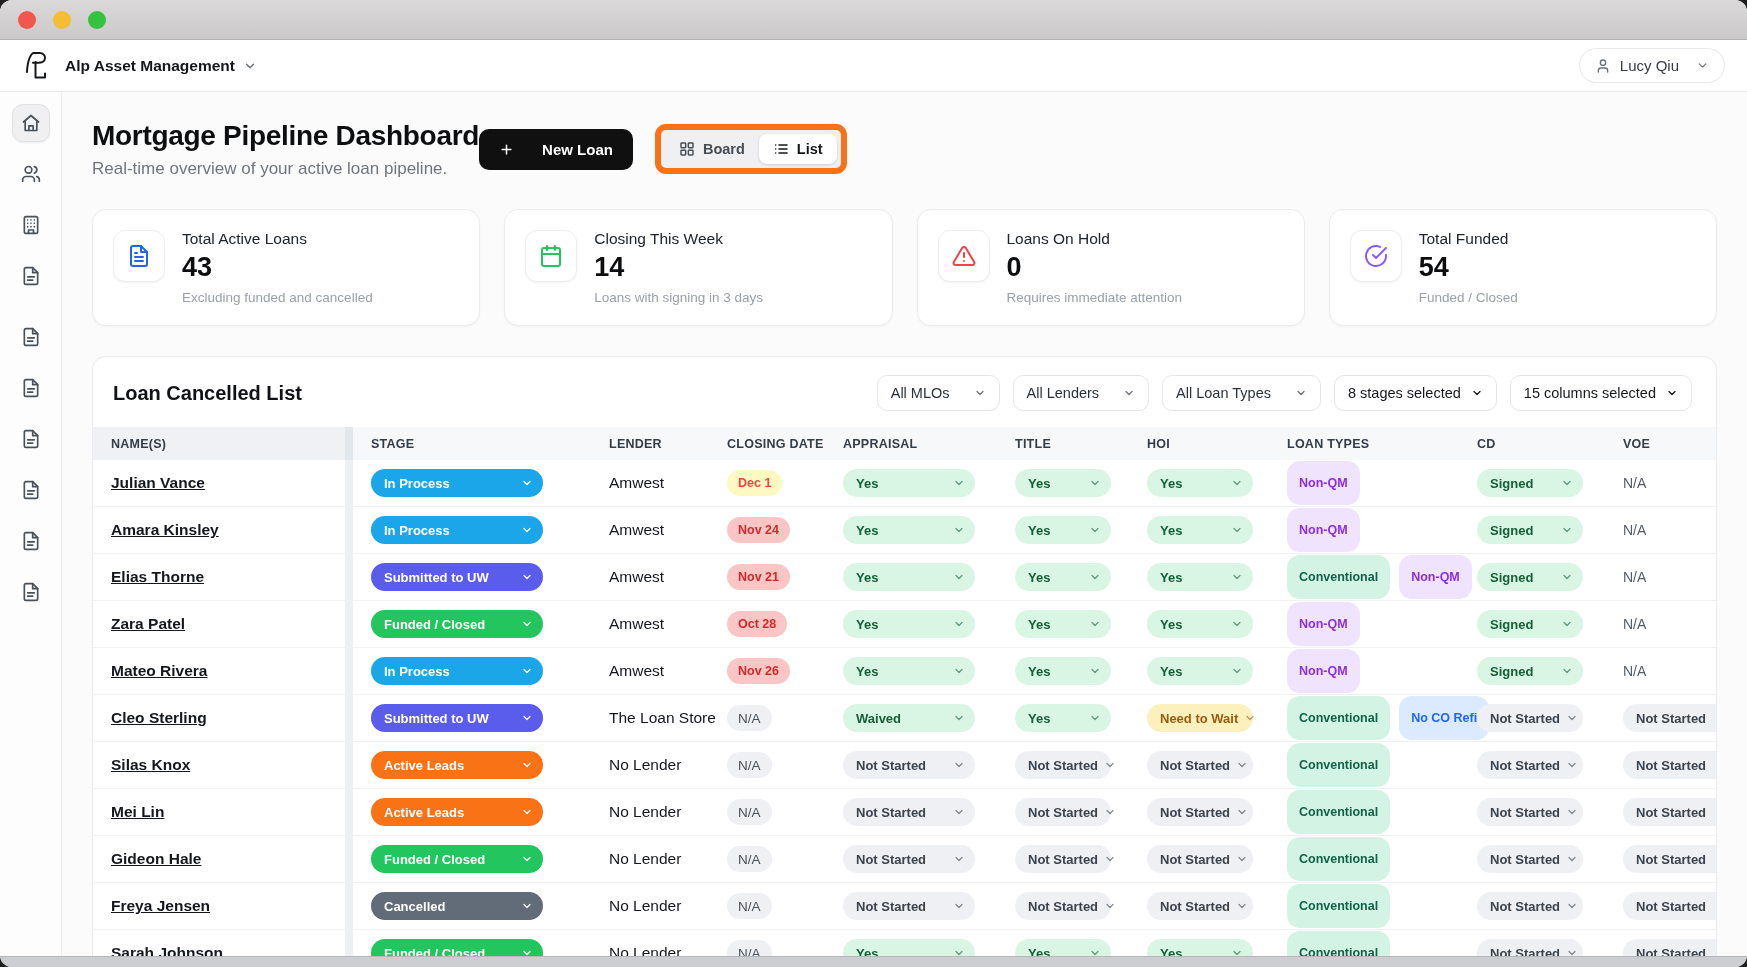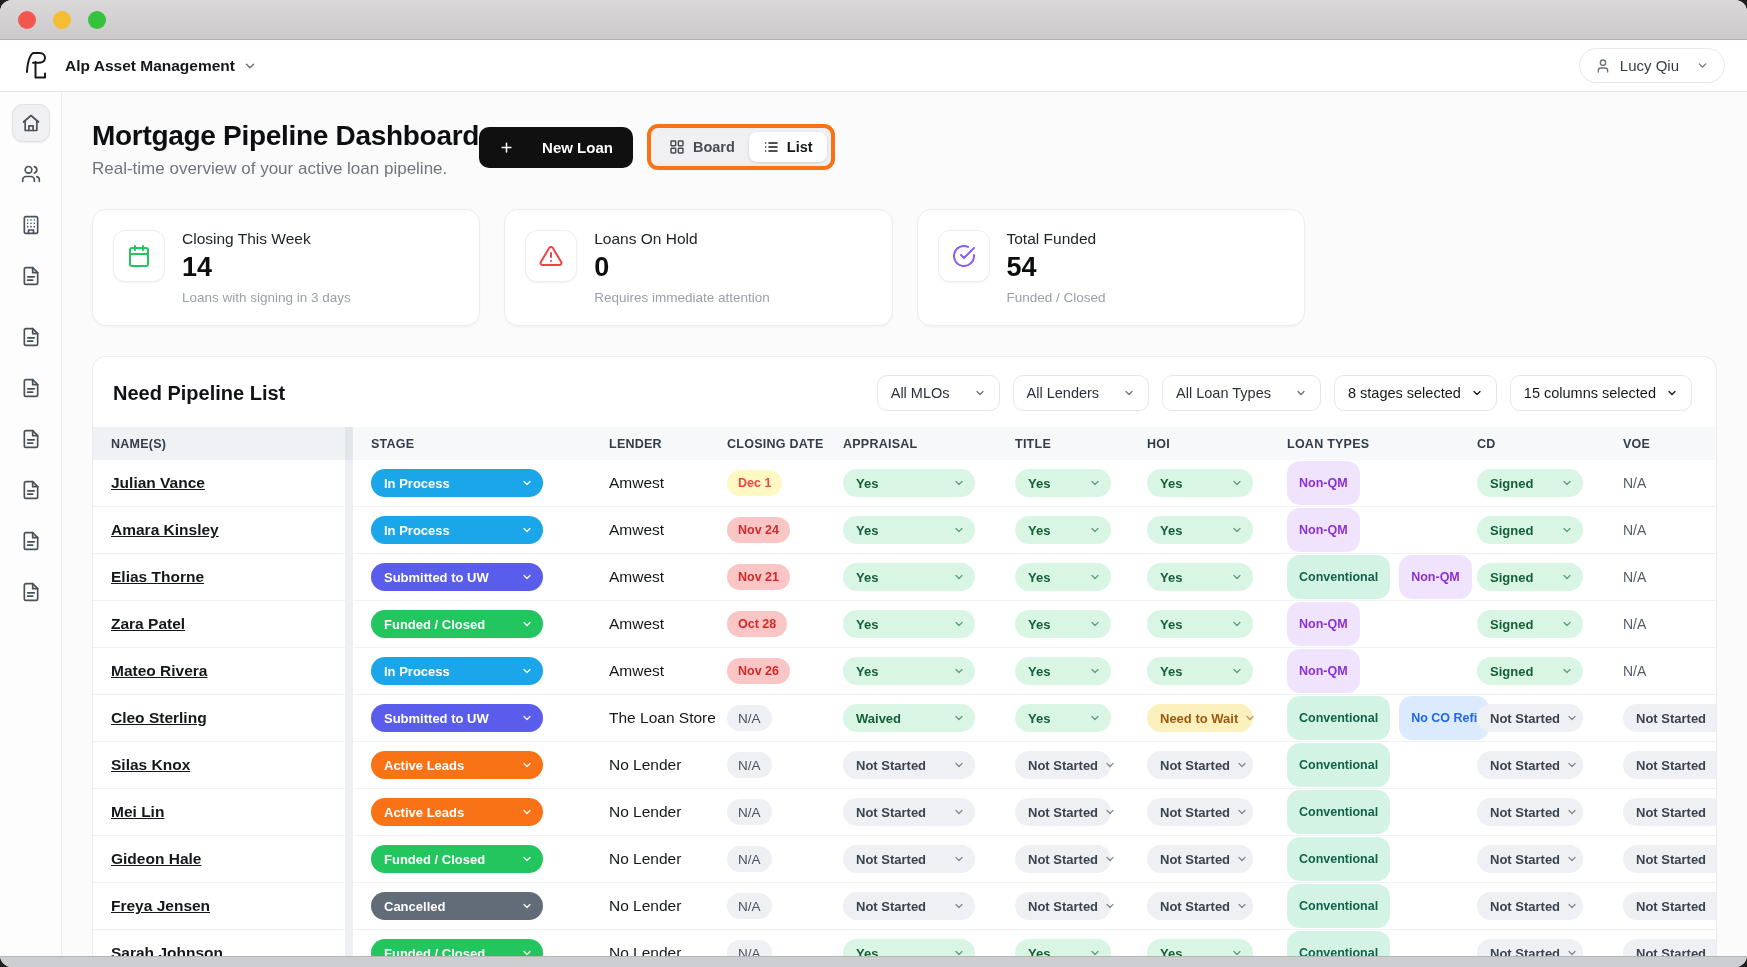--- a/index.html
+++ b/index.html
@@ -37,22 +37,22 @@
 
   main { flex:1; min-width:0; padding:0 30px; }
 
   .page-head { display:flex; justify-content:flex-start; align-items:flex-start; margin-top:28px; }
   .page-title { font-size:28px; font-weight:700; color:#0d0e10; letter-spacing:-.3px; margin:0; }
   .page-sub { font-size:17px; color:#70757d; margin-top:7px; }
   .head-actions { display:flex; gap:14px; align-items:center; margin-top:4px; }
   .new-loan { background:#101011; color:#fff; border:none; border-radius:10px;
               padding:12px 20px; font-size:15px; font-weight:600; display:flex;
               align-items:center; gap:28px; cursor:pointer; font-family:inherit; }
-  .view-toggle { background:#f0f0f2; border:4px solid #f97316; border-radius:11px;
-                 padding:4px; display:flex; }
+  .view-toggle { background:#f0f0f2; border:6px solid #f97316; border-radius:11px;
+                 padding:4px; display:flex;margin-left:8px; }
   .toggle-opt { padding:7px 14px; font-size:14.5px; font-weight:600; color:#474c54;
                 display:flex; align-items:center; gap:8px; border-radius:8px; cursor:pointer; }
   .toggle-opt.active { background:#fff; color:#141619; box-shadow:0 1px 3px rgba(0,0,0,.14); }
 
   
   .stats { display:grid; grid-template-columns:repeat(4,1fr); gap:24px; margin-top:30px; }
   .card { background:#fff; border:1px solid #ebecef; border-radius:14px; padding:20px;
           display:flex; gap:17px; box-shadow:0 1px 2px rgba(16,24,40,.04); }
   .card-icon { flex:0 0 52px; width:52px; height:52px; border-radius:12px;
                border:1px solid #eceef1; display:flex; align-items:center; justify-content:center;
@@ -294,20 +294,34 @@
               </span>
               <span>List</span>
             </div>
           </div>
         </div>
       </div>
 
       <div class="stats">
         <div class="card">
           <div class="card-icon">
+            <svg width="24" height="24" viewBox="0 0 24 24" fill="none" stroke="#2563eb" stroke-width="2" stroke-linecap="round" stroke-linejoin="round">
+                <path d="M14 2H6a2 2 0 0 0-2 2v16a2 2 0 0 0 2 2h12a2 2 0 0 0 2-2V8z"></path>
+                <path d="M14 2v6h6"></path>
+                <path d="M8 13h8M8 17h8M8 9h2"></path>
+              </svg>
+          </div>
+          <div>
+            <div class="card-label">Total Active Loans</div>
+            <div class="card-value">43</div>
+            <div class="card-caption">Excluding funded and cancelled</div>
+          </div>
+        </div>
+        <div class="card">
+          <div class="card-icon">
             <svg width="24" height="24" viewBox="0 0 24 24" fill="none" stroke="#22c55e" stroke-width="2" stroke-linecap="round" stroke-linejoin="round">
                 <rect x="3" y="4" width="18" height="18" rx="2"></rect>
                 <path d="M16 2v4M8 2v4M3 10h18"></path>
               </svg>
           </div>
           <div>
             <div class="card-label">Closing This Week</div>
             <div class="card-value">14</div>
             <div class="card-caption">Loans with signing in 3 days</div>
           </div>
@@ -336,21 +350,21 @@
           <div>
             <div class="card-label">Total Funded</div>
             <div class="card-value">54</div>
             <div class="card-caption">Funded / Closed</div>
           </div>
         </div>
       </div>
 
       <section class="panel">
         <div class="panel-head">
-          <div class="panel-title">Need Pipeline List</div>
+          <div class="panel-title">Loan Cancelled List</div>
           <div class="filters" id="filters">
               <div class="filter">
                 <span>All MLOs</span>
                 <span class="chev">
                   <svg width="12" height="12" viewBox="0 0 24 24" fill="none" stroke="currentColor" stroke-width="2.6" stroke-linecap="round" stroke-linejoin="round">
                     <path d="M6 9l6 6 6-6"></path>
                   </svg>
                 </span>
               </div>
               <div class="filter">

